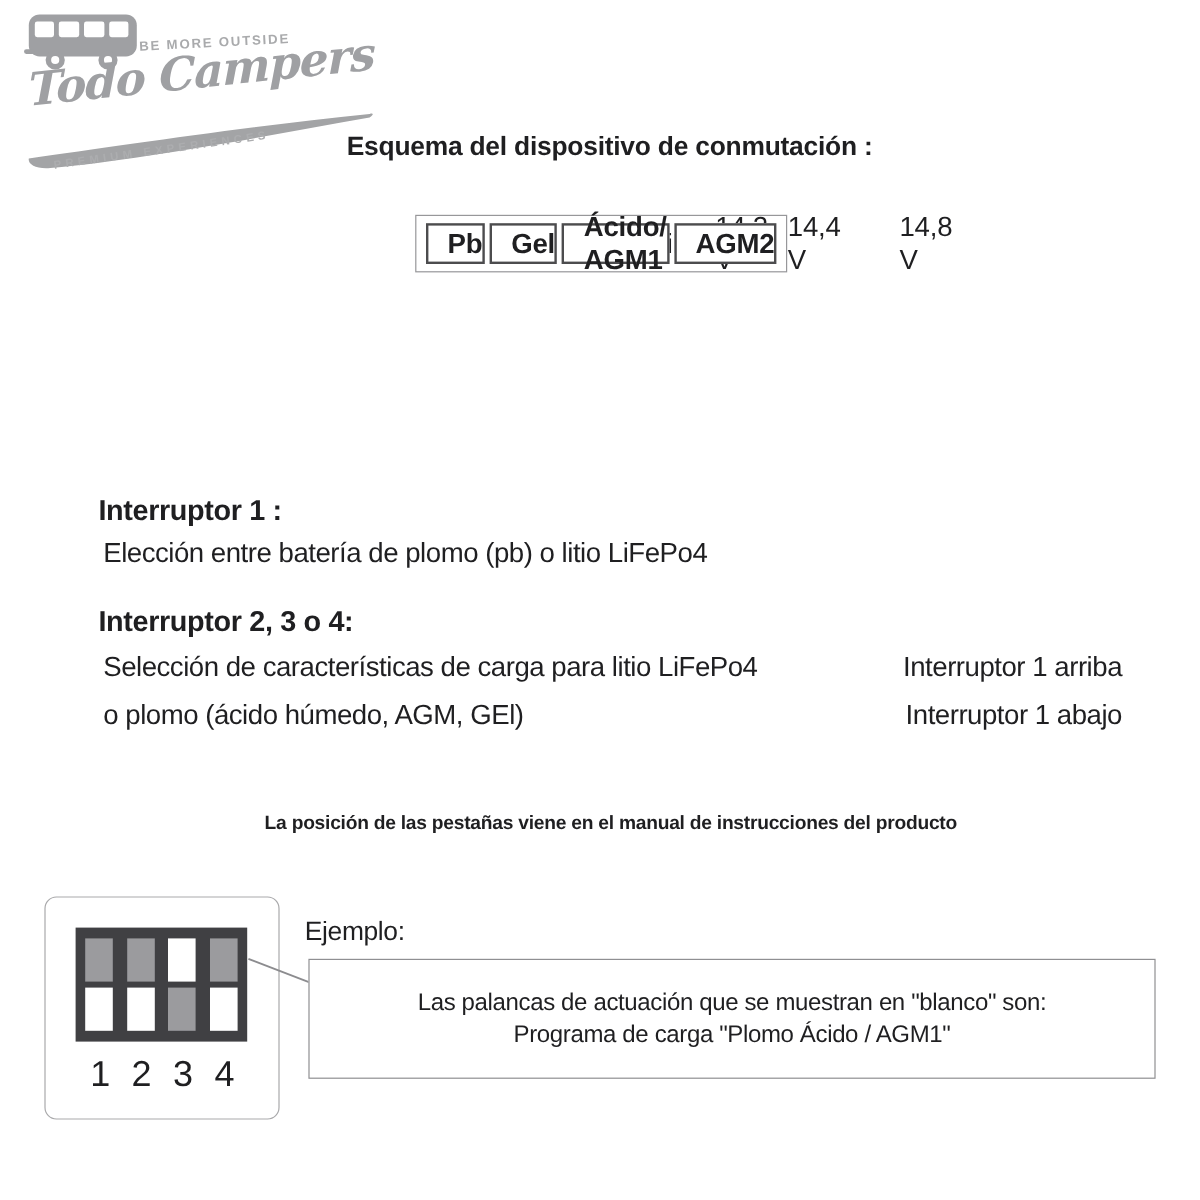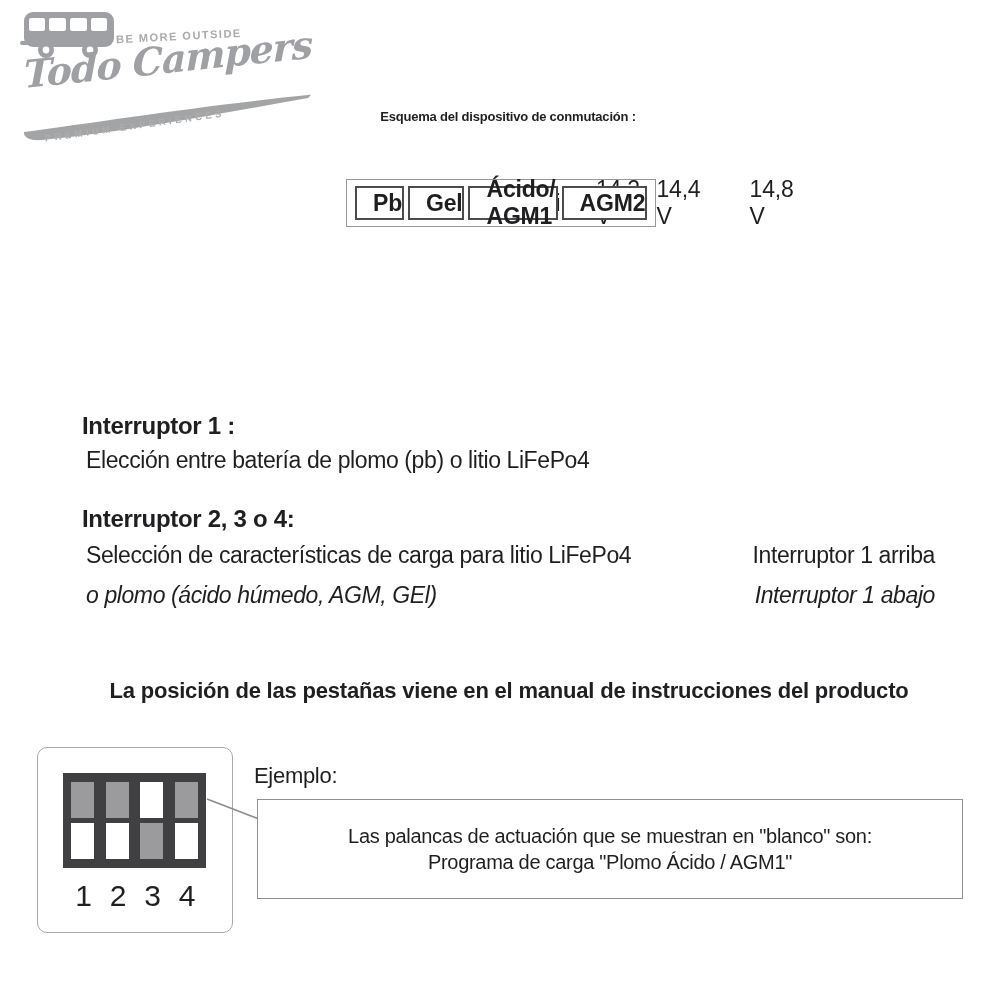--- a/index.html
+++ b/index.html
@@ -22,34 +22,34 @@
     white-space:nowrap;letter-spacing:-1px;
   }
   .swoosh{position:absolute;left:6px;top:88px;width:298px;height:52px;}
   .tagline-bottom{
     position:absolute;left:32px;top:116px;font-size:9.5px;font-weight:bold;
     letter-spacing:3.5px;color:#acadaf;transform:rotate(-8deg);white-space:nowrap;
   }
   
   .doc-title{
     position:absolute;left:508px;top:109px;transform:translateX(-50%);
-    font-size:13px;font-weight:bold;letter-spacing:-0.2px;white-space:nowrap;text-align:center;
+    font-size:22px;font-weight:bold;letter-spacing:-0.2px;white-space:nowrap;text-align:center;
   }
   .h-bold{position:absolute;font-size:24px;font-weight:bold;letter-spacing:-0.3px;white-space:nowrap;}
   .h-int1{left:82px;top:412px;}
   .h-int234{left:82px;top:505px;}
   .body-line{position:absolute;font-size:23px;letter-spacing:-0.4px;white-space:nowrap;}
   .p-eleccion{left:86px;top:447px;}
   .two-col{position:absolute;left:86px;width:849px;display:flex;justify-content:space-between;}
   .tc1{top:542px;}
-  .tc2{top:582px;font-style:italic;}
+  .tc2{top:582px;}
   .two-col span{font-size:23px;letter-spacing:-0.4px;white-space:nowrap;}
   .note-line{
     position:absolute;left:509px;top:678px;transform:translateX(-50%);
-    font-size:22px;font-weight:bold;letter-spacing:-0.2px;white-space:nowrap;
+    font-size:16px;font-weight:bold;letter-spacing:-0.2px;white-space:nowrap;
   }
   
   .v-table{
     position:absolute;left:346px;top:179px;width:310px;box-sizing:border-box;
     border:1px solid #97979a;padding:6px 8px;display:flex;flex-direction:row;gap:4px;background:#fff;
   }
   .t-row{
     position:relative;box-sizing:border-box;border:2px solid #4c4c4e;height:34px;
     display:flex;align-items:center;background:#fff;
   }

